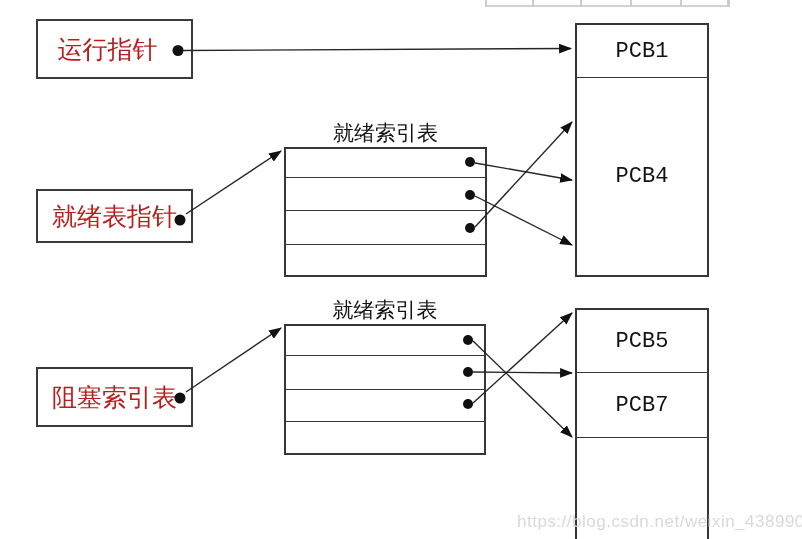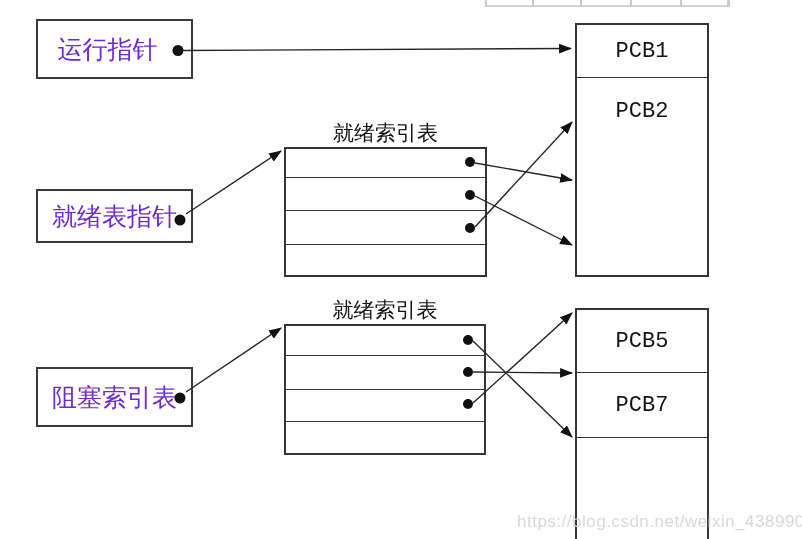--- a/index.html
+++ b/index.html
@@ -9,21 +9,21 @@
   }
 
   
   .remnant-h { position:absolute; left:485px; top:5px; width:245px; height:0; border-top:2px solid #d2d2d2; }
   .remnant-tick { position:absolute; top:0; width:2px; height:7px; background:#cccccc; }
 
   
   .ptr-box {
     position:absolute; left:36px; width:157px; box-sizing:border-box;
     border:2px solid #3a3a3a; display:flex; align-items:center; justify-content:center;
-    font-size:25px; color:#6d28d9; white-space:nowrap;font-family:Liberation Mono, monospace;
+    font-size:25px; color:#b91c1c; white-space:nowrap;font-family:Liberation Mono, monospace;
   }
 
   
   .tbl { position:absolute; box-sizing:border-box; border:2px solid #363636; display:flex; flex-direction:column; }
   .irow { box-sizing:border-box; border-bottom:1.5px solid #363636; }
   .irow:last-child { border-bottom:none; }
   .tbl-title { position:absolute; text-align:center; font-size:21px; color:#141414; line-height:26px; }
 
   
   .pcb-tbl { position:absolute; left:575px; width:134px; box-sizing:border-box; border:2px solid #363636; display:flex; flex-direction:column; }
@@ -83,21 +83,21 @@
   <div class="tbl-title" style="left:284px;top:297px;width:202px">就绪索引表</div>
   <div class="tbl" style="left:284px;top:324px;width:202px;height:131px">
     <div class="irow" style="height:30px"></div>
     <div class="irow" style="height:34px"></div>
     <div class="irow" style="height:32px"></div>
     <div class="irow" style="flex:1"></div>
   </div>
 
   <div class="pcb-tbl" style="top:23px;height:254px">
     <div class="pcb-cell" style="height:53px">PCB1</div>
-    <div class="pcb-cell" style="height:67px">PCB2</div>
+    <div class="pcb-cell" style="flex:1">PCB4</div>
   </div>
 
   <div class="pcb-tbl open-bottom" style="top:280px;height:238px">
     <div class="pcb-cell" style="height:63px">PCB5</div>
     <div class="pcb-cell" style="height:65px">PCB7</div>
     <div class="pcb-cell" style="flex:1"></div>
   </div>
 
   <div class="watermark">https://blog.csdn.net/weixin_43899069</div>
 

